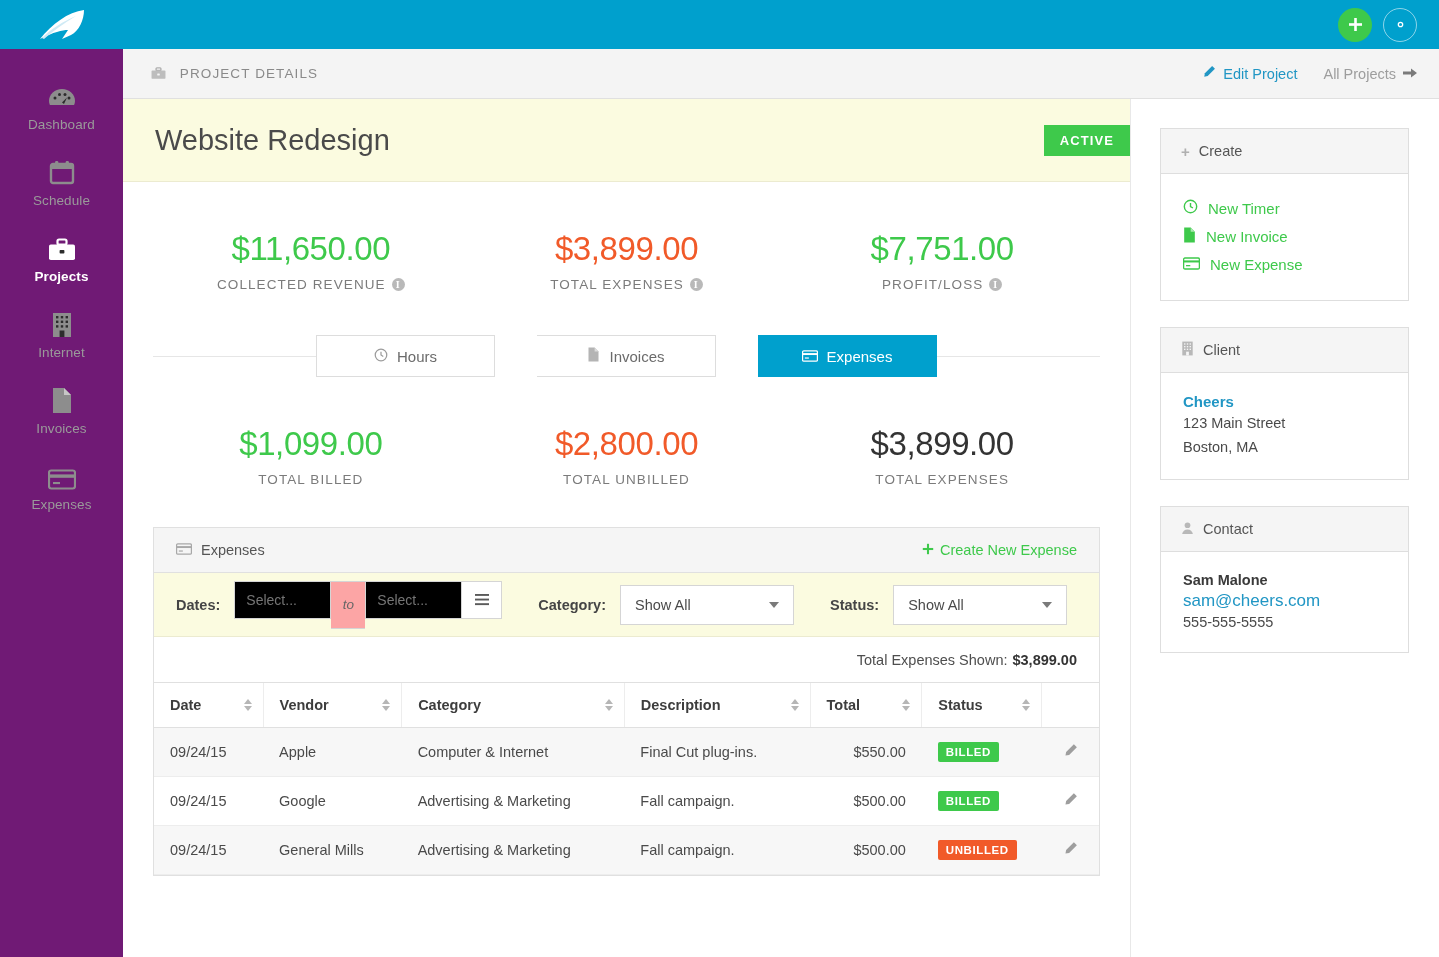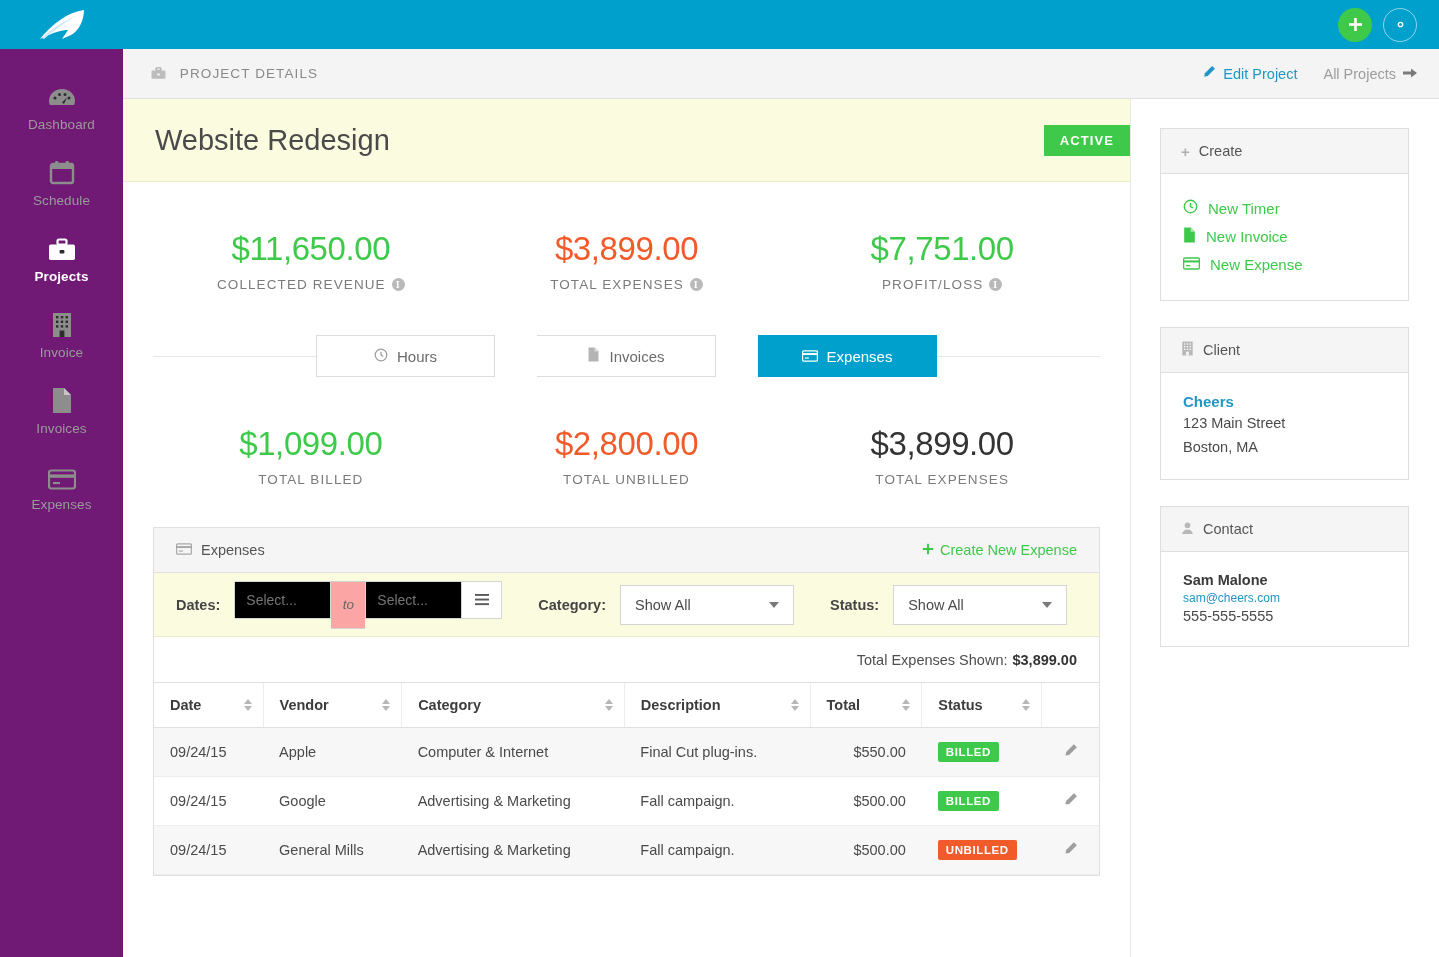--- a/index.html
+++ b/index.html
@@ -246,21 +246,21 @@
   }
   .card-body { padding: 20px 22px 22px; }
   .create-link {
     display: flex; align-items: center; gap: 10px;
     color: #3ec94b; font-size: 15px; cursor: pointer;
     padding: 5px 0;
   }
   .client-name { color: #2196c4; font-weight: bold; font-size: 15px; cursor: pointer; }
   .addr { font-size: 14.5px; color: #4a4a4a; margin-top: 3px; line-height: 1.42; }
   .contact-name { font-weight: bold; font-size: 14.5px; color: #3a3a3a; }
-  .contact-mail { font-size: 12px; color: #2196c4; cursor: pointer; margin-top: 3px; }
+  .contact-mail { font-size: 17px; color: #2196c4; cursor: pointer; margin-top: 3px; }
   .contact-phone { font-size: 14.5px; color: #4a4a4a; margin-top: 3px; }
   .plus-gray { color: #b0b0b0; font-size: 15px; font-weight: bold; }
 </style>
 </head>
 <body>
 
 <div class="topbar">
   <div class="logo">
     <svg width="48" height="34" viewBox="0 0 48 34" aria-hidden="true">
       <path d="M46 2 C30 4 14 16 2 31 C16 24 24 22 30 22 L24 31 L33 27 C41 23 46 12 46 2 Z" fill="#ffffff"></path>
@@ -333,21 +333,21 @@
           <rect x="5" y="8.6" width="2.4" height="2.4"></rect>
             <rect x="9.8" y="8.6" width="2.4" height="2.4"></rect>
             <rect x="14.6" y="8.6" width="2.4" height="2.4"></rect>
           <rect x="5" y="13.2" width="2.4" height="2.4"></rect>
             <rect x="9.8" y="13.2" width="2.4" height="2.4"></rect>
             <rect x="14.6" y="13.2" width="2.4" height="2.4"></rect>
           <rect x="8.6" y="18.5" width="4.8" height="6.5"></rect>
         </g>
       </svg>
     </span>
-    <span class="lbl">Invoice</span>
+    <span class="lbl">Internet</span>
   </div>
 
   <div class="side-item">
     <span class="ico">
       <svg width="22" height="27" viewBox="0 0 22 27" aria-hidden="true">
         <path d="M2 1h11l7 7v18H2z" fill="#8d8d8d"></path>
         <path d="M13 1l7 7h-7z" fill="#c6c6c6"></path>
       </svg>
     </span>
     <span class="lbl">Invoices</span>

